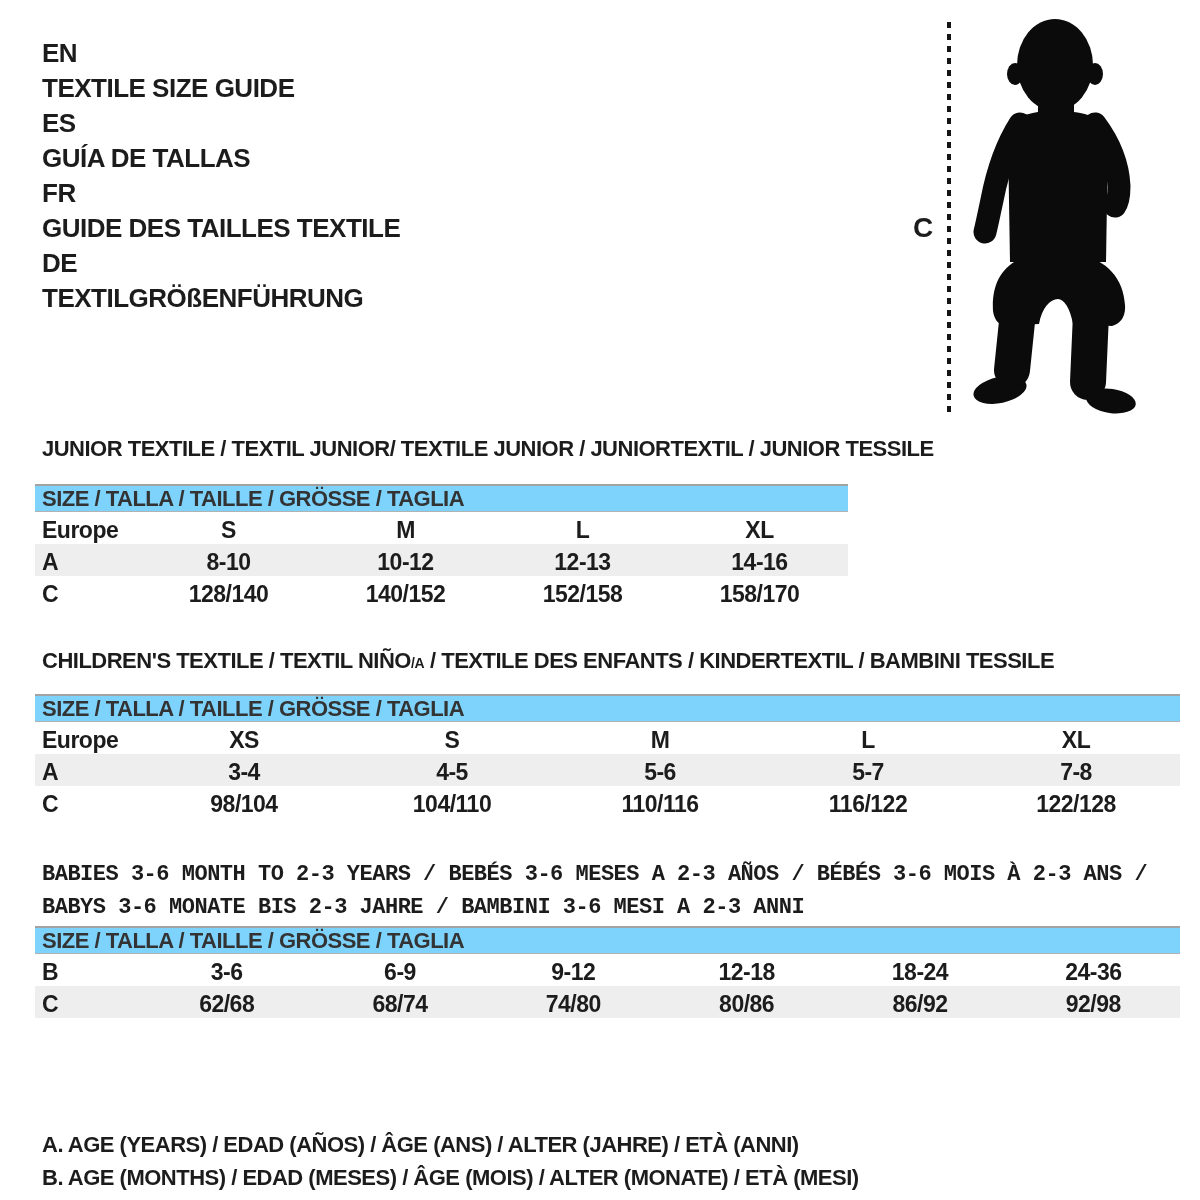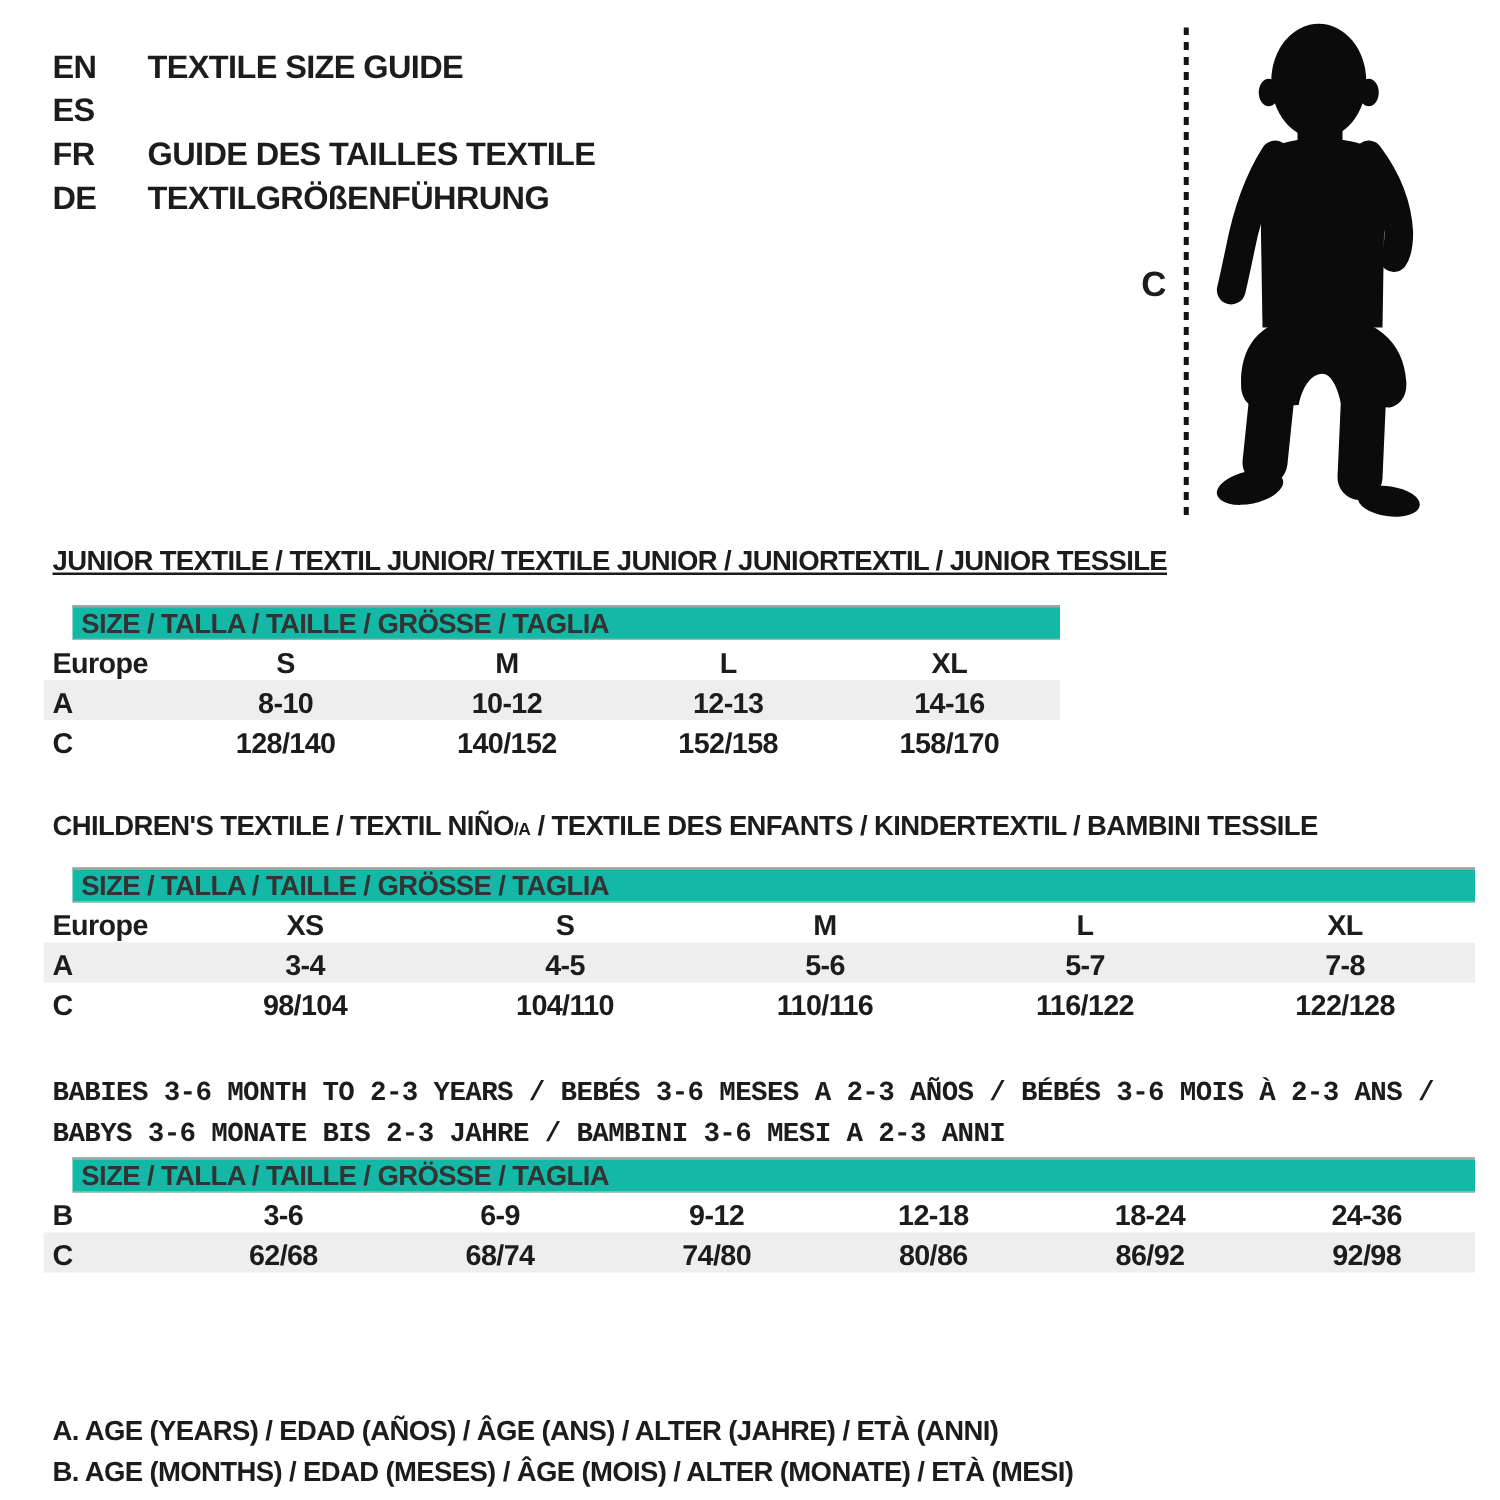--- a/index.html
+++ b/index.html
@@ -9,69 +9,70 @@
     background:#ffffff;
     color:#1c1c1c;
     font-family:"Liberation Sans","DejaVu Sans",sans-serif;
     font-weight:bold;
     letter-spacing:-0.5px;
     overflow:hidden;
   }
 
   
   .langs { position:absolute; left:42px; top:36px; font-size:26px; line-height:35px; }
-  .lang-row { display:flex; }
+  .lang-row { display:flex;flex-direction:column; }
   .lang-code { display:inline-block; width:76px; flex:none; }
 
   
   .dash-line {
     position:absolute; left:947px; top:22px; width:4px; height:392px;
     background:repeating-linear-gradient(to bottom,#141414 0 6px,transparent 6px 12px);
   }
   .figure-label { position:absolute; left:913px; top:212px; font-size:28px; }
   .silhouette { position:absolute; left:960px; top:16px; }
 
   
   .sec-title { position:absolute; left:42px; font-size:22px; white-space:nowrap; }
   .sec-title .sub { font-size:14px; letter-spacing:-0.3px; }
   .title-line { line-height:33px; white-space:nowrap;font-family:Liberation Mono, monospace; }
 
   .size-table { position:absolute; left:35px; }
   .thead {
-    height:28px; background:#14b8a6;
+    height:28px; background:#7dd3fc;
     border-top:2px solid #a3a3a3; border-bottom:1px solid #b2b2b2;
     line-height:25px; padding-left:7px;
-    font-size:22px; color:#333333; white-space:nowrap;margin-left:23px;
+    font-size:22px; color:#333333; white-space:nowrap;
   }
   .trow { display:flex; height:32px; align-items:flex-end; font-size:23px; }
   .trow.striped { background:#eeeeee; }
   .tlabel { width:105px; padding-left:7px; flex:none; }
   .tcell { flex:1; text-align:center; }
 
-  #sec1-title { top:436px;text-decoration:underline; }
+  #sec1-title { top:436px; }
   #table1 { top:484px; width:813px; }
   #sec2-title { top:648px;text-align:center; }
   #table2 { top:694px; width:1145px; }
   #sec3-title { top:858px; }
   #table3 { top:926px; width:1145px; }
 
   
   .footnotes { position:absolute; left:42px; top:1128px; font-size:22px; line-height:33px; }
   .footnote { white-space:nowrap; }
 </style>
 </head>
 <body>
 
 <div class="langs">
   <div class="lang-row">
     <span class="lang-code">EN</span>
     <span class="lang-title">TEXTILE SIZE GUIDE</span>
   </div>
   <div class="lang-row">
     <span class="lang-code">ES</span>
+    <span class="lang-title">GUÍA DE TALLAS</span>
   </div>
   <div class="lang-row">
     <span class="lang-code">FR</span>
     <span class="lang-title">GUIDE DES TAILLES TEXTILE</span>
   </div>
   <div class="lang-row">
     <span class="lang-code">DE</span>
     <span class="lang-title">TEXTILGRÖßENFÜHRUNG</span>
   </div>
 </div>

